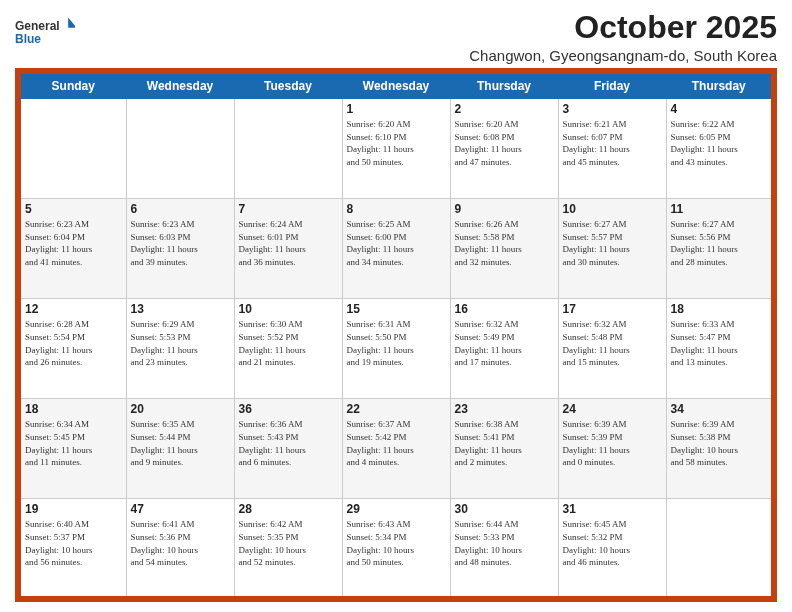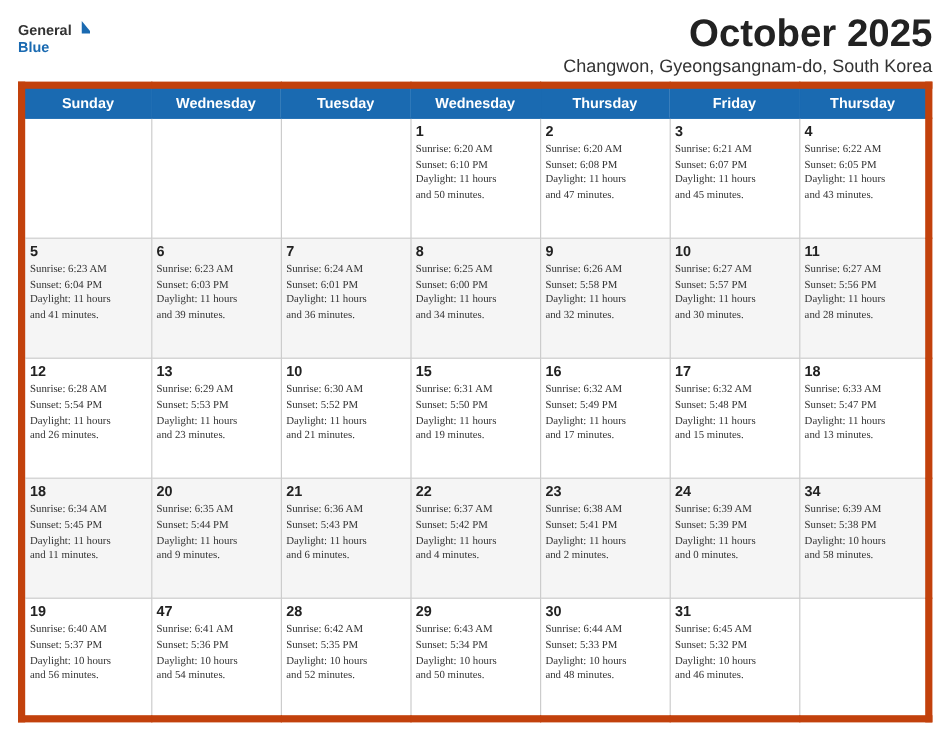--- a/index.html
+++ b/index.html
@@ -204,21 +204,21 @@
         <tr>
           <td>
             <span class="day-num">18</span>
             <div class="day-info">Sunrise: 6:34 AM<br>Sunset: 5:45 PM<br>Daylight: 11 hours<br>and 11 minutes.</div>
           </td>
           <td>
             <span class="day-num">20</span>
             <div class="day-info">Sunrise: 6:35 AM<br>Sunset: 5:44 PM<br>Daylight: 11 hours<br>and 9 minutes.</div>
           </td>
           <td>
-            <span class="day-num">21</span>
+            <span class="day-num">36</span>
             <div class="day-info">Sunrise: 6:36 AM<br>Sunset: 5:43 PM<br>Daylight: 11 hours<br>and 6 minutes.</div>
           </td>
           <td>
             <span class="day-num">22</span>
             <div class="day-info">Sunrise: 6:37 AM<br>Sunset: 5:42 PM<br>Daylight: 11 hours<br>and 4 minutes.</div>
           </td>
           <td>
             <span class="day-num">23</span>
             <div class="day-info">Sunrise: 6:38 AM<br>Sunset: 5:41 PM<br>Daylight: 11 hours<br>and 2 minutes.</div>
           </td>

